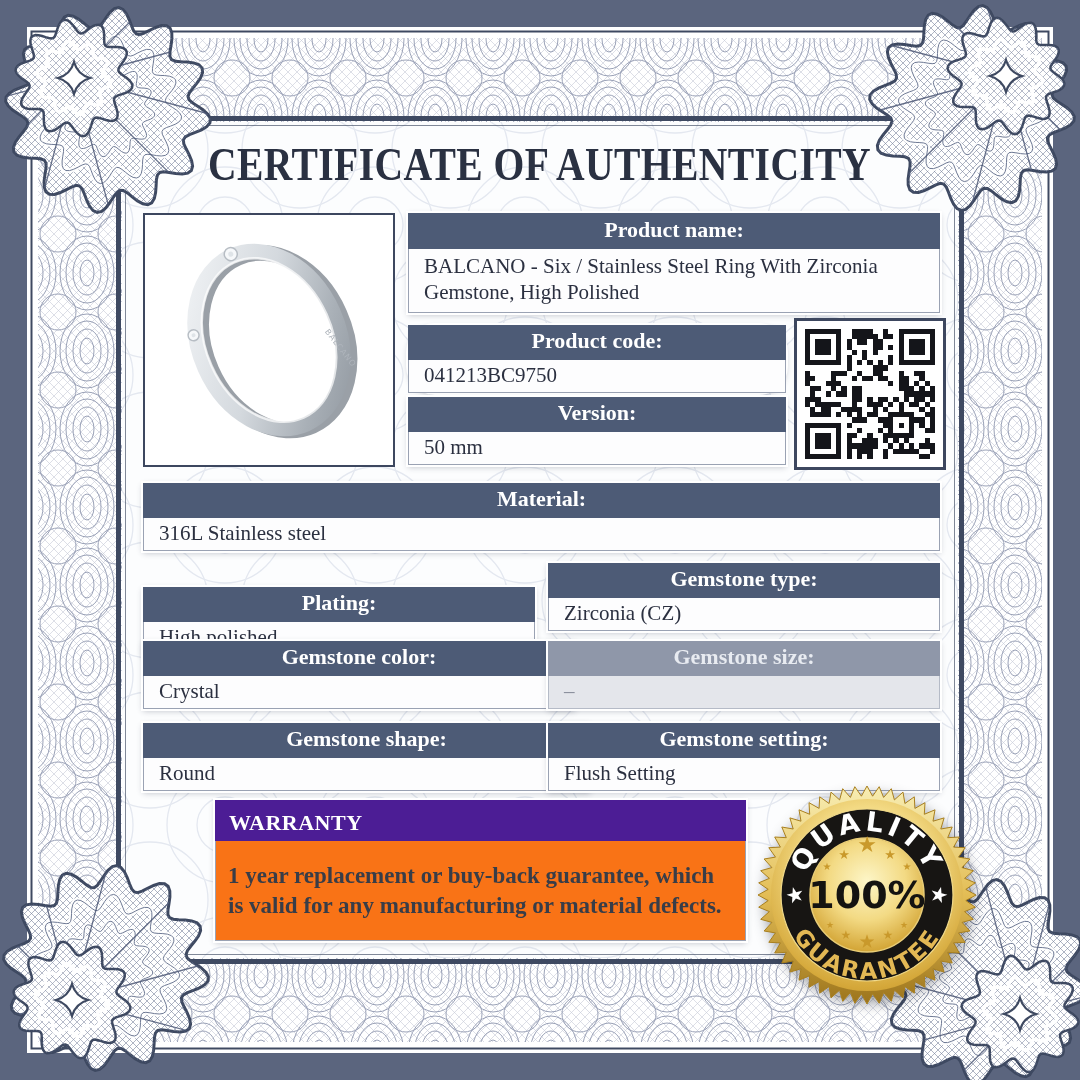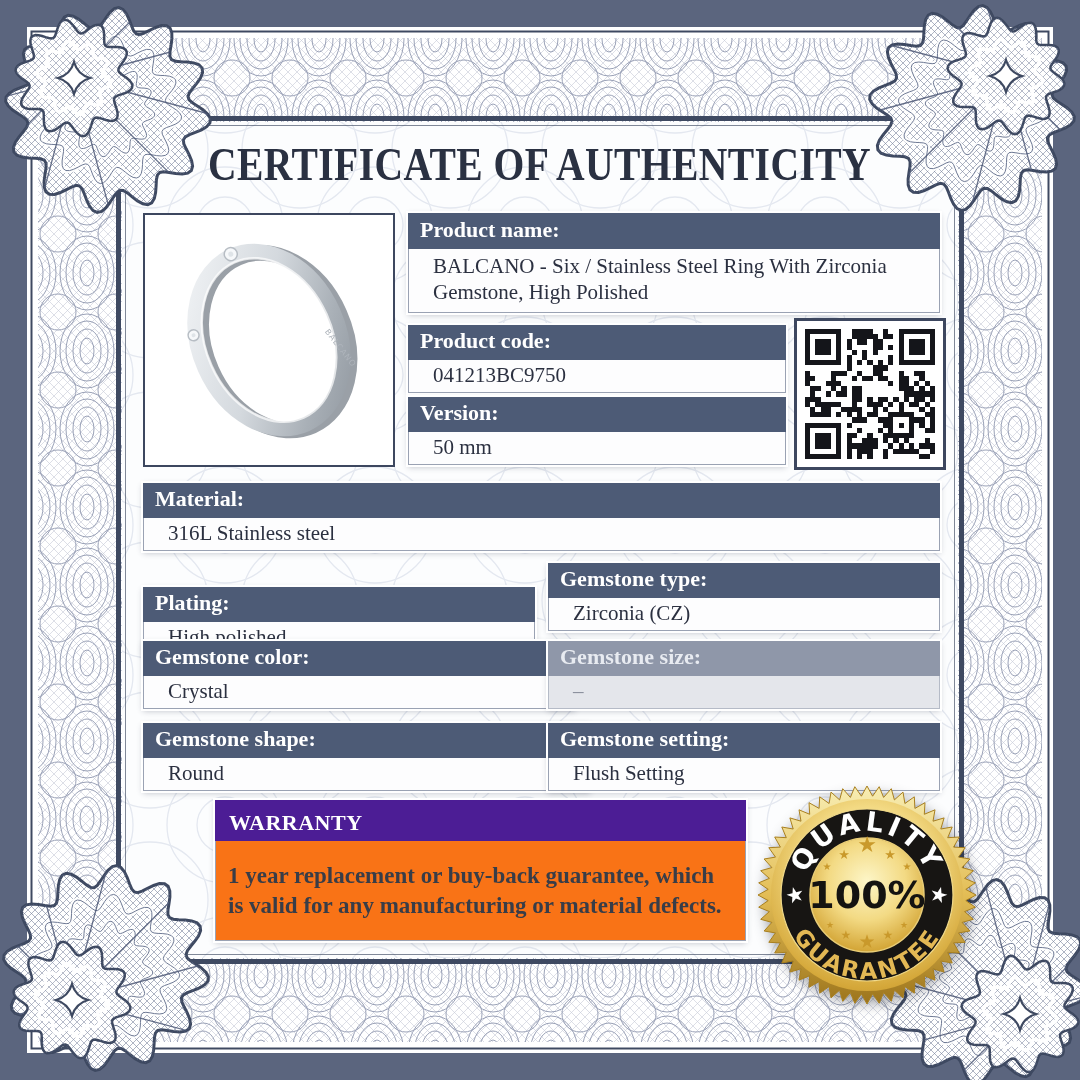--- a/index.html
+++ b/index.html
@@ -4,23 +4,23 @@
 <style>
   html,body{margin:0;padding:0;}
   .page{position:relative;width:1080px;height:1080px;background:#5b657e;overflow:hidden;
         font-family:"Liberation Serif",serif;}
   #decor{position:absolute;left:0;top:0;width:1080px;height:1080px;}
   .title{position:absolute;left:122px;top:138px;width:836px;text-align:center;
          font-size:46px;font-weight:bold;color:#2a3142;white-space:nowrap;}
   .title span{display:inline-block;transform:scaleX(.86);transform-origin:center;letter-spacing:0.5px;}
   .field{position:absolute;box-shadow:0 0 0 2px #fff,0 2px 6px rgba(40,48,70,.3);}
   .flabel{box-sizing:border-box;height:35px;background:#4d5b76;color:#fff;
-          font-weight:bold;font-size:22px;padding:3px 12px 0;}
+          font-weight:bold;font-size:22px;padding:3px 12px 0;text-align:center;}
   .fvalue{box-sizing:border-box;height:33px;background:#fdfdfe;border:1px solid #9aa2b3;border-top:none;
-          font-size:21px;color:#2b3040;padding:3px 24px 0;white-space:nowrap;overflow:hidden;}
+          font-size:21px;color:#2b3040;padding:3px 15px 0;white-space:nowrap;overflow:hidden;}
   .fvalue.tall{height:64px;white-space:normal;line-height:26px;padding-top:4px;}
   .flabel.big{height:36px;padding-top:4px;}
   .field.disabled .flabel{background:#8f97a9;color:#e8ebf1;}
   .field.disabled .fvalue{background:#e4e6eb;color:#868c99;border-color:#b5bbc7;}
   .photo{position:absolute;left:143px;top:213px;width:252px;height:254px;background:#fff;
          border:2px solid #3d475f;box-sizing:border-box;}
   .qr{position:absolute;left:794px;top:318px;width:152px;height:152px;background:#fff;
       border:3px solid #3d475f;box-sizing:border-box;display:flex;align-items:center;justify-content:center;}
   .warranty{position:absolute;left:215px;top:800px;width:531px;
             box-shadow:0 0 0 2px #fff,0 2px 6px rgba(40,48,70,.3);}
@@ -228,21 +228,21 @@
     <text x="178" y="140" font-family="DejaVu Sans, sans-serif" font-size="8" fill="#aeb4bb" transform="rotate(76 178 140)" letter-spacing="1">BALCANO</text>
   </g>
       </svg>
   </div>
 
   <div class="field" style="left:408px;top:213px;width:532px;">
     <div class="flabel big">Product name:</div>
     <div class="fvalue tall">BALCANO - Six / Stainless Steel Ring With Zirconia Gemstone, High Polished</div>
   </div>
 
-  <div class="field" style="left:408px;top:325px;width:378px;">
+  <div class="field" style="left:408px;top:325px;width:378px;border-radius:27px;">
     <div class="flabel">Product code:</div>
     <div class="fvalue">041213BC9750</div>
   </div>
 
   <div class="field" style="left:408px;top:397px;width:378px;">
     <div class="flabel">Version:</div>
     <div class="fvalue">50 mm</div>
   </div>
 
   <div class="qr">

